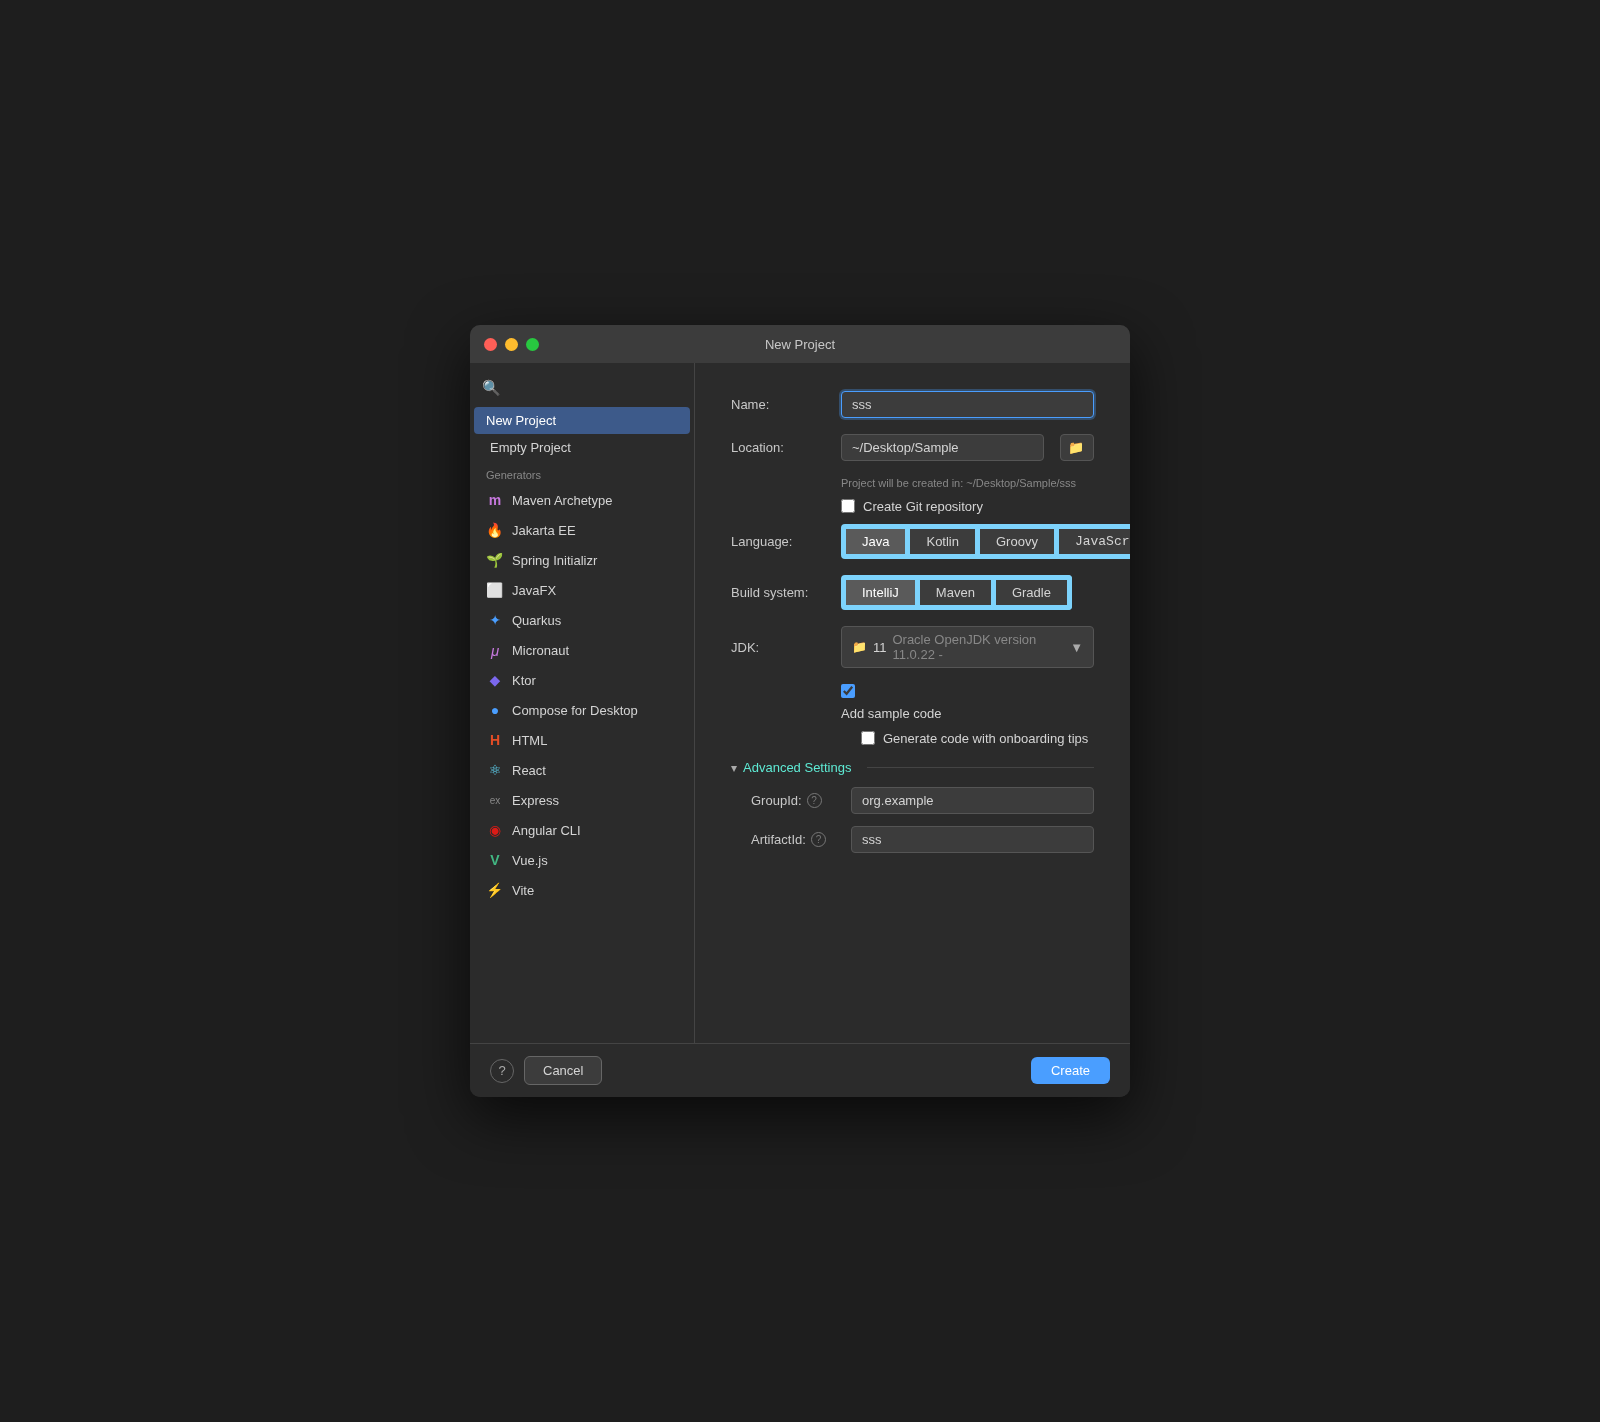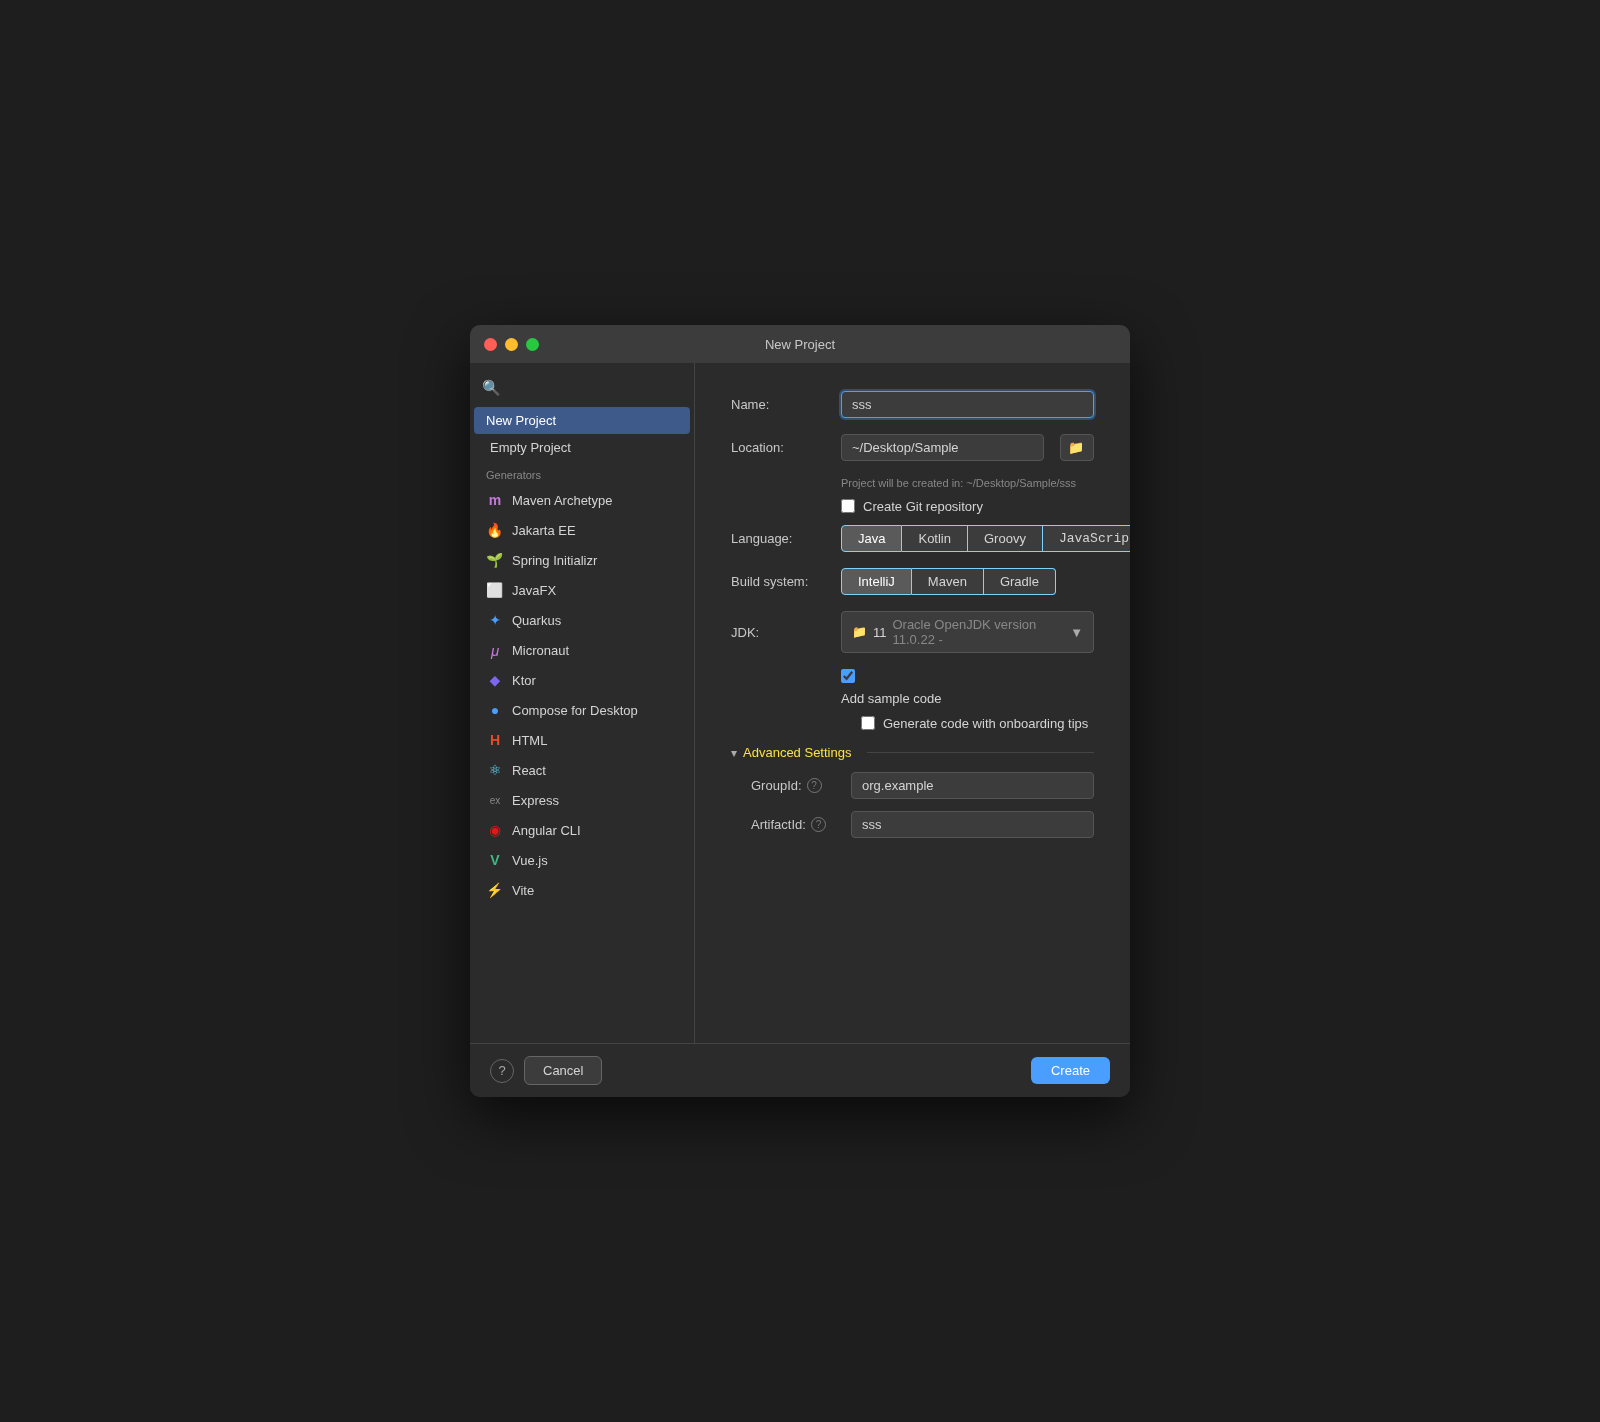--- a/index.html
+++ b/index.html
@@ -183,37 +183,37 @@
       align-items: center;
       gap: 6px;
       margin-bottom: 12px;
       cursor: pointer;
     }
     .toggle-arrow {
       color: #aaa;
       font-size: 12px;
     }
     .toggle-section-label {
-      color: #fde047;
+      color: #5eead4;
       font-size: 13px;
       font-weight: 500;
     }
     .divider {
       flex: 1;
       height: 1px;
       background: #444;
       margin-left: 10px;
     }
     .segment-group {
       display: flex;
       gap: 0;
     }
     .segment-btn {
       background: #3c3c3c;
-      border: 1px solid #7dd3fc;
+      border: 5px solid #7dd3fc;
       color: #d4d4d4;
       padding: 5px 16px;
       font-size: 13px;
       cursor: pointer;
       border-radius: 0;
     }
     .segment-btn:first-child { border-radius: 4px 0 0 4px; }
     .segment-btn:last-child { border-radius: 0 4px 4px 0; }
     .segment-btn.active {
       background: #5a5a5a;

